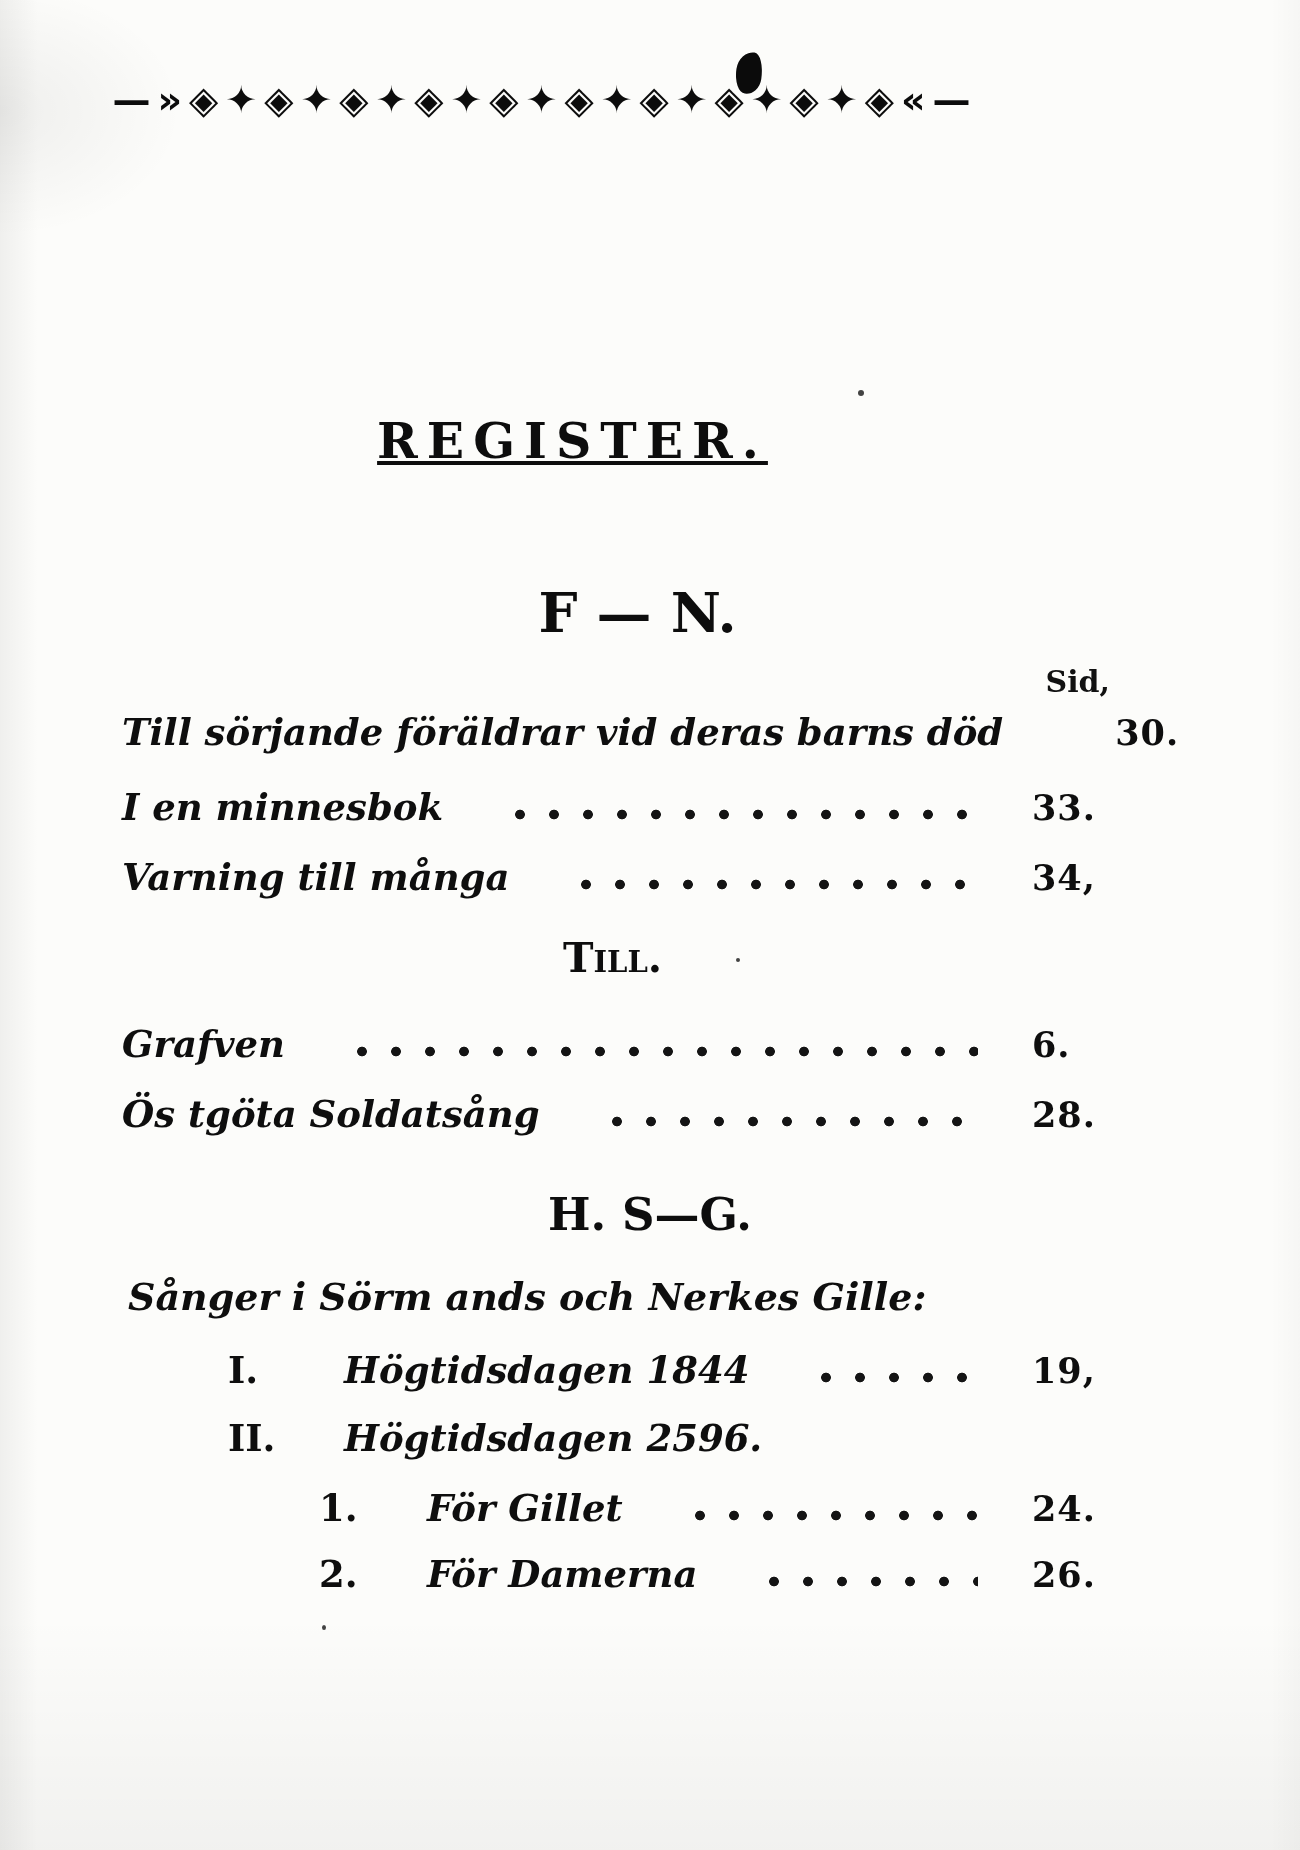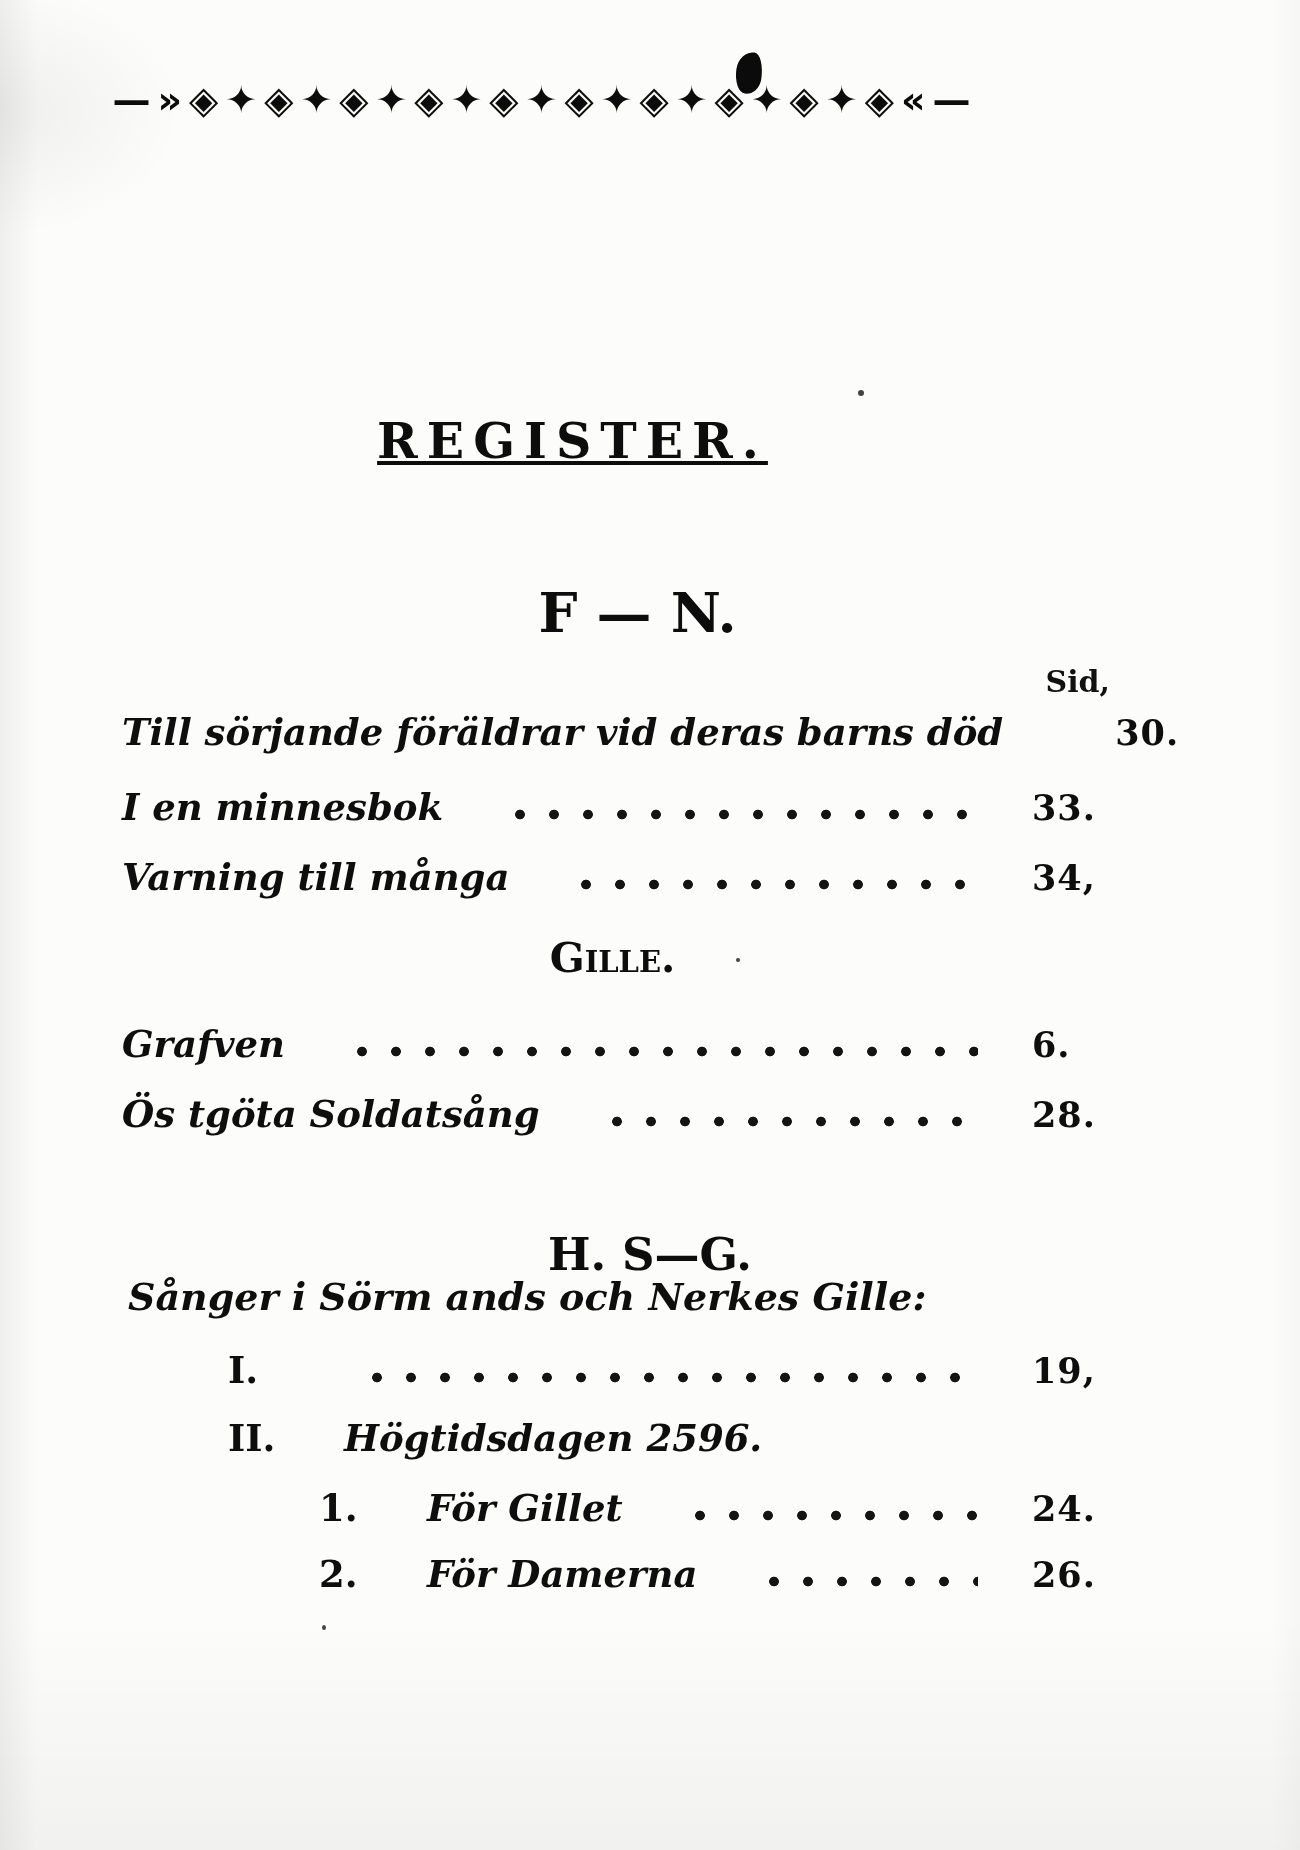--- a/index.html
+++ b/index.html
@@ -42,21 +42,21 @@
     font-size: 49px; font-weight: bold; letter-spacing: 9px;
     color: #0d0d0d;
     text-decoration: underline;
   }
   .section-heading {
     left: 0; width: 1300px; text-align: center;
     font-weight: bold; color: #0d0d0d;
   }
   .h-fn   { top: 580px;  width: 1275px; font-size: 55px; }
   .h-hdnr { top: 934px;  width: 1225px; font-size: 41px; font-variant: small-caps; }
-  .h-hsg  { top: 1188px; width: 1300px; font-size: 45px; margin-top: 40px; }
+  .h-hsg  { top: 1188px; width: 1300px; font-size: 45px; }
 
   .sid-label {
     top: 664px; right: 190px;
     font-size: 30px; font-weight: bold;
   }
 
   
   .row {
     left: 122px; right: 188px;
     display: flex; align-items: baseline;
@@ -115,39 +115,40 @@
     <span class="t">I en minnesbok</span>
     <span class="leader"></span>
     <span class="pg">33.</span>
   </div>
   <div class="abs row" style="top:855px">
     <span class="t">Varning till många</span>
     <span class="leader"></span>
     <span class="pg">34,</span>
   </div>
 
-  <div class="abs section-heading h-hdnr">Gille.</div>
+  <div class="abs section-heading h-hdnr">Till.</div>
 
   <div class="abs row" style="top:1022px">
     <span class="t">Grafven</span>
     <span class="leader"></span>
     <span class="pg">6.</span>
   </div>
   <div class="abs row" style="top:1092px">
     <span class="t">Ös tgöta Soldatsång</span>
     <span class="leader"></span>
     <span class="pg">28.</span>
   </div>
 
   <div class="abs section-heading h-hsg">H. S—G.</div>
 
   <div class="abs intro-line">Sånger i Sörm ands och Nerkes Gille:</div>
 
   <div class="abs row roman" style="top:1348px">
     <span class="num">I.</span>
+    <span class="t">Högtidsdagen 1844</span>
     <span class="leader"></span>
     <span class="pg">19,</span>
   </div>
   <div class="abs row roman" style="top:1416px">
     <span class="num">II.</span>
     <span class="t">Högtidsdagen 2596.</span>
   </div>
   <div class="abs row arabic" style="top:1486px">
     <span class="num">1.</span>
     <span class="t">För Gillet</span>

